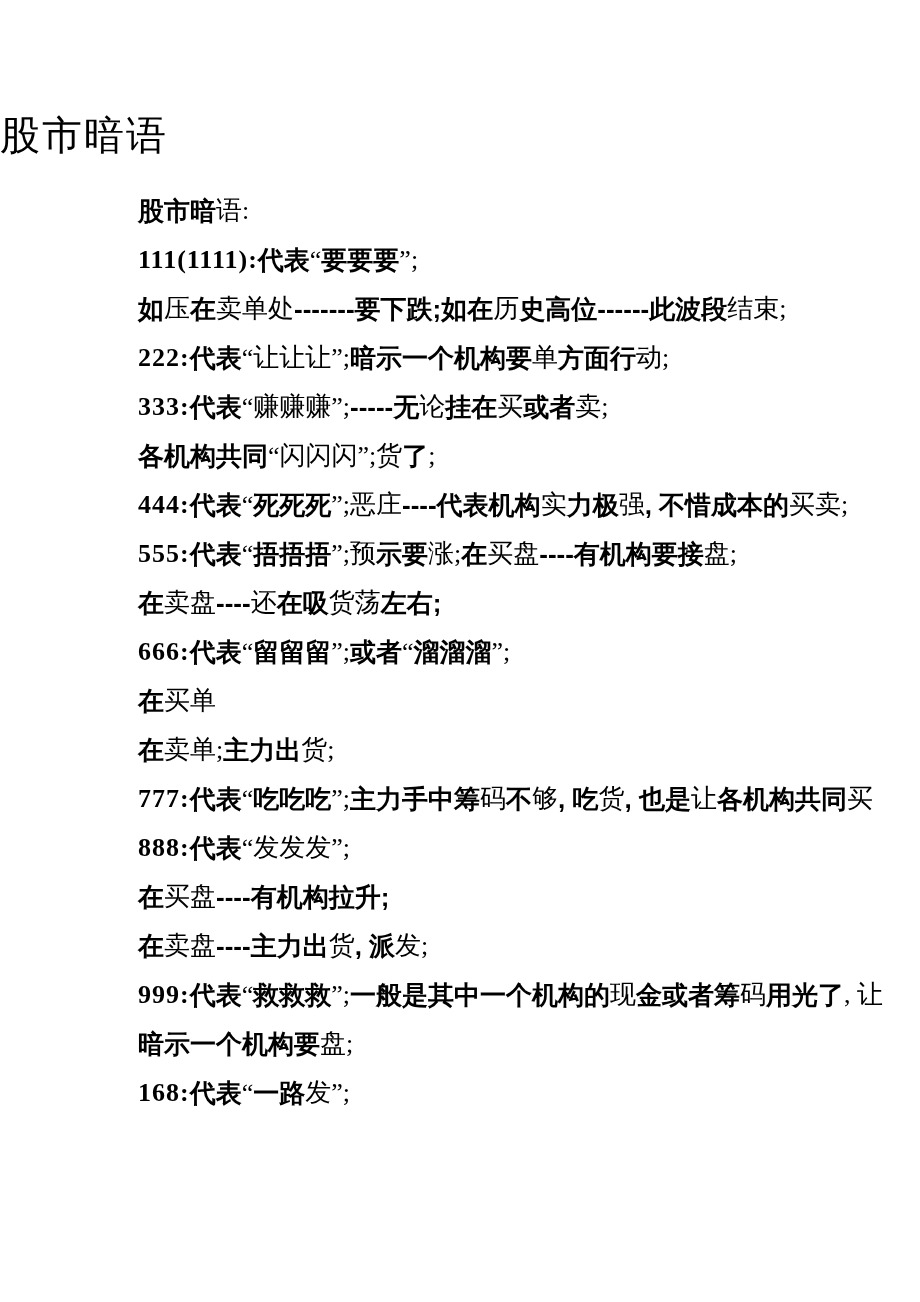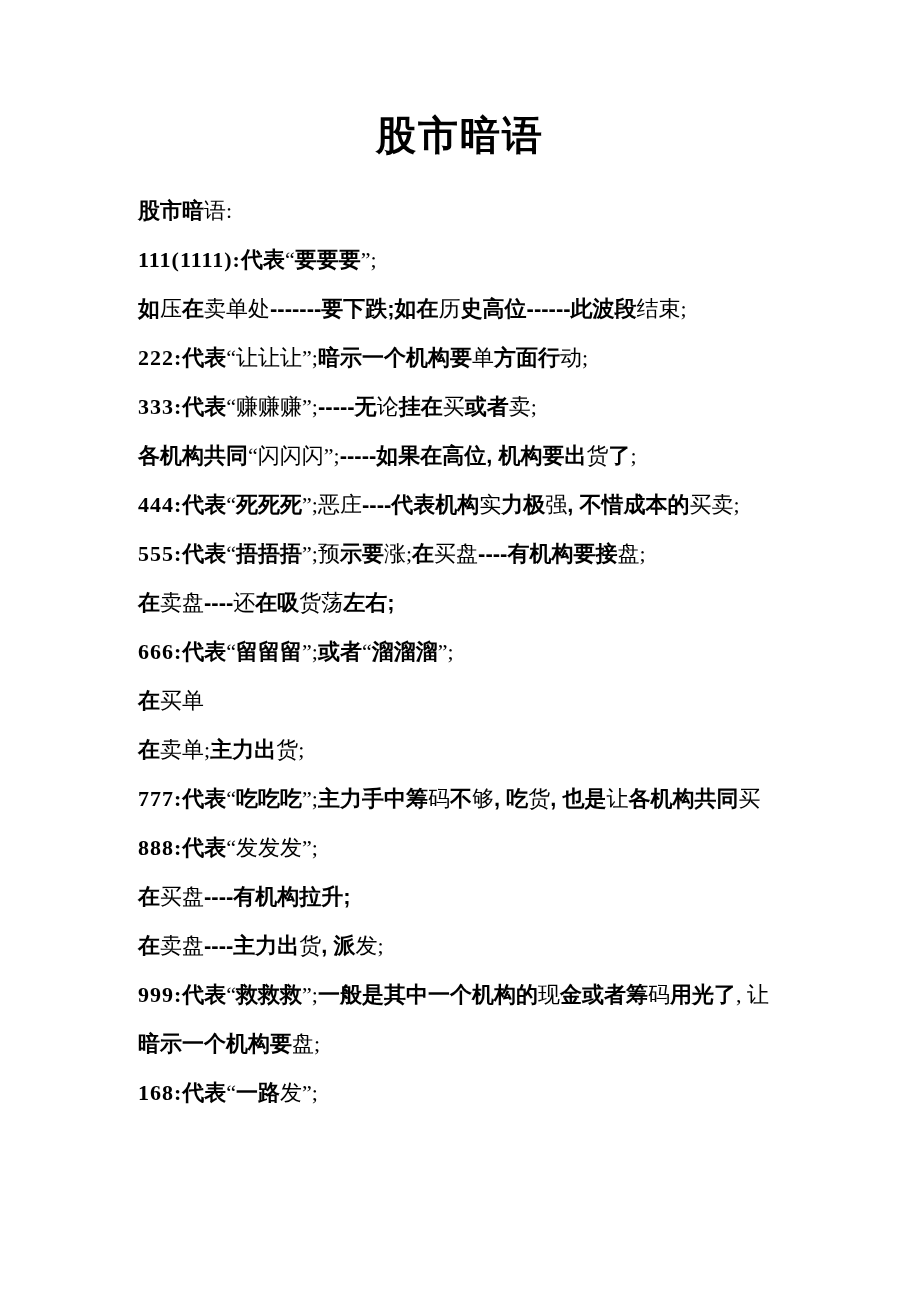--- a/index.html
+++ b/index.html
@@ -10,38 +10,37 @@
     height: 1302px;
     background: #ffffff;
     color: #000000;
     overflow: hidden;
   }
   .doc-title {
     position: absolute;
     top: 108px;
     left: 0;
     width: 100%;
-    text-align: center;
     font-family: "Liberation Serif", "DejaVu Serif", serif;
-    font-weight: 700;
+    font-weight: 400;
     font-size: 40px;
     letter-spacing: 2px;
   }
   .doc-body {
     position: absolute;
     left: 138px;
     top: 186px;
     right: 80px;
   }
   .line {
     height: 49px;
     display: flex;
     align-items: center;
     white-space: pre;
-    font-size: 22px;
+    font-size: 26px;
     line-height: 1;
   }
   
   .seg-n {
     font-family: "Liberation Serif", "DejaVu Serif", serif;
     font-weight: 700;
     letter-spacing: 1px;
   }
   
   .seg-b {
@@ -58,21 +57,21 @@
 <body>
 
 <div class="page" style="background: rgb(255, 255, 255); color: rgb(0, 0, 0);">
   <h1 class="doc-title">股市暗语</h1>
   <div class="doc-body">
       <div class="line"><span class="seg-b">股市暗</span><span class="seg-l">语:</span></div>
       <div class="line"><span class="seg-n">111(1111):</span><span class="seg-b">代表</span><span class="seg-l">“</span><span class="seg-b">要要要</span><span class="seg-l">”;</span></div>
       <div class="line"><span class="seg-b">如</span><span class="seg-l">压</span><span class="seg-b">在</span><span class="seg-l">卖单处</span><span class="seg-b">-------要下跌;如在</span><span class="seg-l">历</span><span class="seg-b">史高位------此波段</span><span class="seg-l">结束;</span></div>
       <div class="line"><span class="seg-n">222:</span><span class="seg-b">代表</span><span class="seg-l">“让让让”;</span><span class="seg-b">暗示一个机构要</span><span class="seg-l">单</span><span class="seg-b">方面行</span><span class="seg-l">动;</span></div>
       <div class="line"><span class="seg-n">333:</span><span class="seg-b">代表</span><span class="seg-l">“赚赚赚”;</span><span class="seg-b">-----无</span><span class="seg-l">论</span><span class="seg-b">挂在</span><span class="seg-l">买</span><span class="seg-b">或者</span><span class="seg-l">卖;</span></div>
-      <div class="line"><span class="seg-b">各机构共同</span><span class="seg-l">“闪闪闪”;</span><span class="seg-b">-----如果在高位, 机构要出</span><span class="seg-l">货</span><span class="seg-b">了</span><span class="seg-l">;</span></div>
+      <div class="line"><span class="seg-b">各机构共同</span><span class="seg-l">“闪闪闪”;</span><span class="seg-l">货</span><span class="seg-b">了</span><span class="seg-l">;</span></div>
       <div class="line"><span class="seg-n">444:</span><span class="seg-b">代表</span><span class="seg-l">“</span><span class="seg-b">死死死</span><span class="seg-l">”;</span><span class="seg-l">恶庄</span><span class="seg-b">----代表机构</span><span class="seg-l">实</span><span class="seg-b">力极</span><span class="seg-l">强</span><span class="seg-b">, 不惜成本的</span><span class="seg-l">买卖;</span></div>
       <div class="line"><span class="seg-n">555:</span><span class="seg-b">代表</span><span class="seg-l">“</span><span class="seg-b">捂捂捂</span><span class="seg-l">”;</span><span class="seg-l">预</span><span class="seg-b">示要</span><span class="seg-l">涨;</span><span class="seg-b">在</span><span class="seg-l">买盘</span><span class="seg-b">----有机构要接</span><span class="seg-l">盘;</span></div>
       <div class="line"><span class="seg-b">在</span><span class="seg-l">卖盘</span><span class="seg-b">----</span><span class="seg-l">还</span><span class="seg-b">在吸</span><span class="seg-l">货</span><span class="seg-l">荡</span><span class="seg-b">左右;</span></div>
       <div class="line"><span class="seg-n">666:</span><span class="seg-b">代表</span><span class="seg-l">“</span><span class="seg-b">留留留</span><span class="seg-l">”;</span><span class="seg-b">或者</span><span class="seg-l">“</span><span class="seg-b">溜溜溜</span><span class="seg-l">”;</span></div>
       <div class="line"><span class="seg-b">在</span><span class="seg-l">买单</span></div>
       <div class="line"><span class="seg-b">在</span><span class="seg-l">卖单;</span><span class="seg-b">主力出</span><span class="seg-l">货;</span></div>
       <div class="line"><span class="seg-n">777:</span><span class="seg-b">代表</span><span class="seg-l">“</span><span class="seg-b">吃吃吃</span><span class="seg-l">”;</span><span class="seg-b">主力手中筹</span><span class="seg-l">码</span><span class="seg-b">不</span><span class="seg-l">够</span><span class="seg-b">, 吃</span><span class="seg-l">货</span><span class="seg-b">, 也是</span><span class="seg-l">让</span><span class="seg-b">各机构共同</span><span class="seg-l">买</span></div>
       <div class="line"><span class="seg-n">888:</span><span class="seg-b">代表</span><span class="seg-l">“发发发”;</span></div>
       <div class="line"><span class="seg-b">在</span><span class="seg-l">买盘</span><span class="seg-b">----有机构拉升;</span></div>
       <div class="line"><span class="seg-b">在</span><span class="seg-l">卖盘</span><span class="seg-b">----主力出</span><span class="seg-l">货</span><span class="seg-b">, 派</span><span class="seg-l">发;</span></div>

